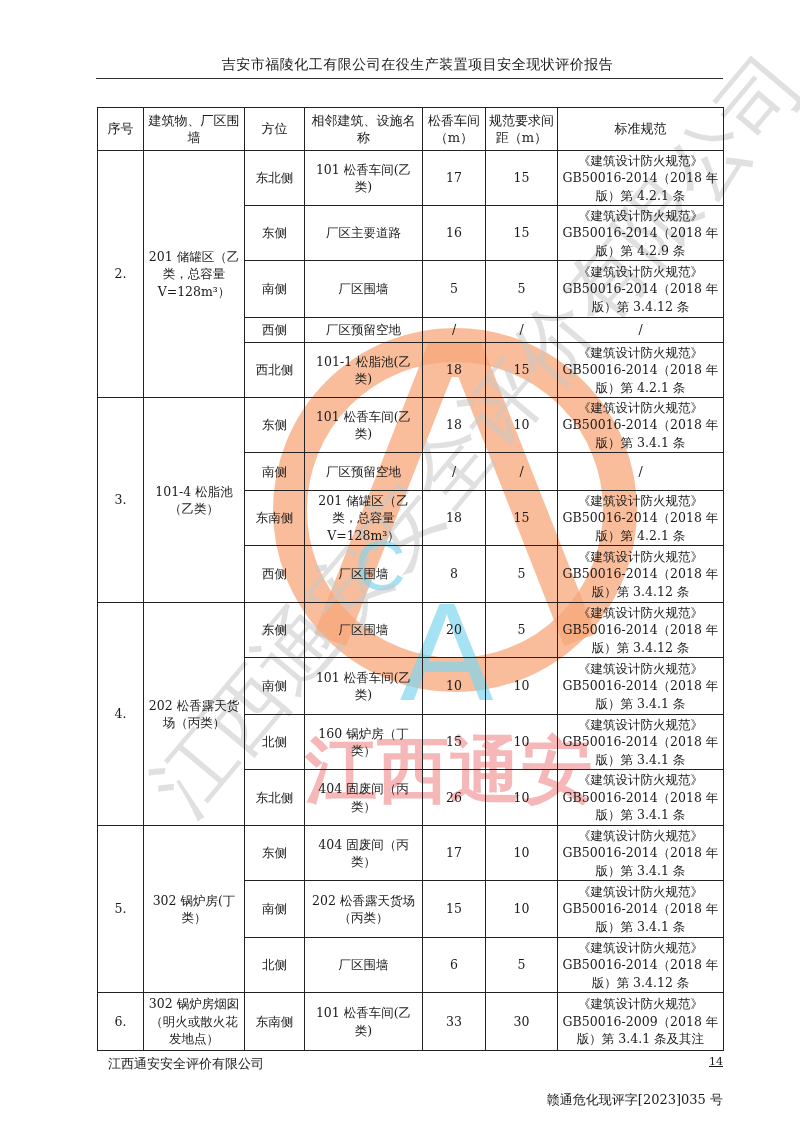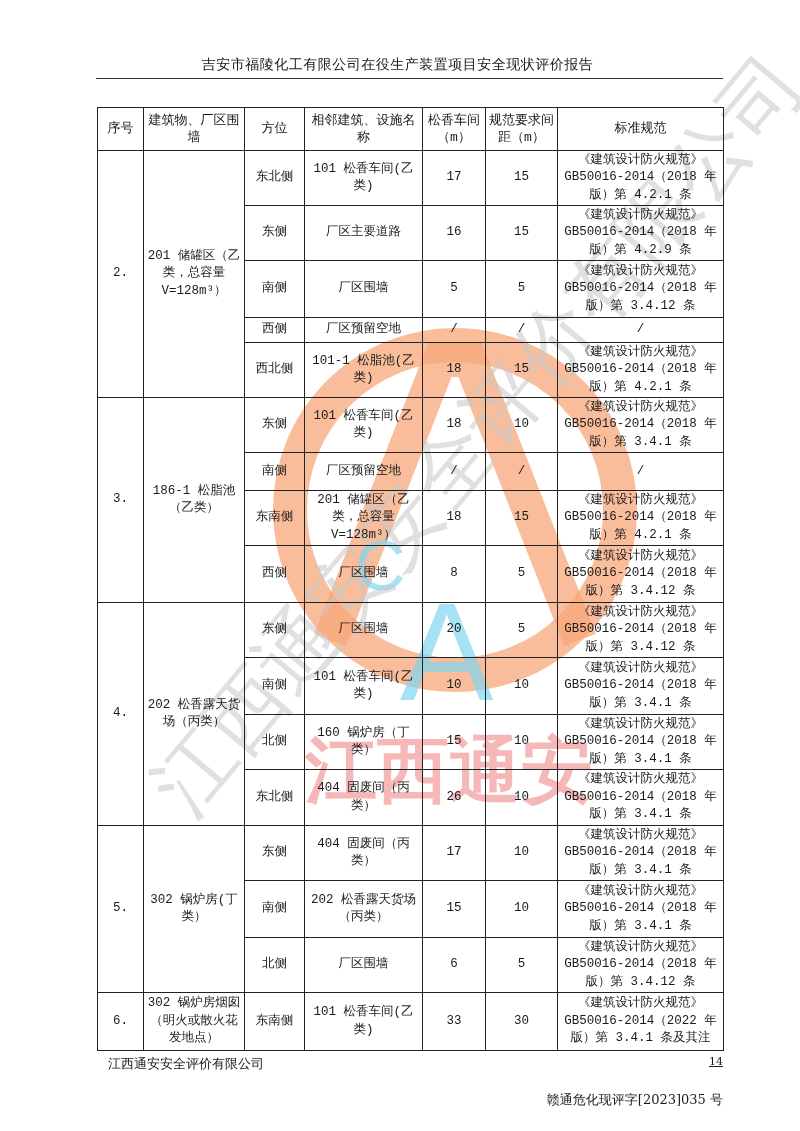--- a/index.html
+++ b/index.html
@@ -1,23 +1,23 @@
 <!DOCTYPE html>
 <html><head>
 <meta charset="utf-8">
 <style>
   html, body { margin: 0; padding: 0; background: #ffffff; }
   body { width: 800px; height: 1131px; position: relative; overflow: hidden;
          font-family: "DejaVu Serif", "Liberation Serif", serif; color: #1a1a1a; }
-  .page-header { position: absolute; left: 84px; top: 56px; width: 627px; text-align: center;
+  .page-header { position: absolute; left: 104px; top: 56px; width: 627px; text-align: center;
                  font-size: 14px; letter-spacing: 0.5px; }
   .header-rule { position: absolute; left: 96px; top: 78px; width: 627px; height: 0;
                  border-top: 1.3px solid #333; }
   table.spec { position: absolute; left: 97px; top: 107px; border-collapse: collapse;
-               table-layout: fixed; width: 626px; font-size: 12.5px; line-height: 17.5px; font-family: Liberation Mono, monospace; }
+               table-layout: fixed; width: 626px; font-size: 12.5px; line-height: 17.5px; }
   table.spec th, table.spec td { border: 1px solid #222; text-align: center; vertical-align: middle;
                padding: 0 3px; font-weight: normal; }
   table.spec th { height: 42px; font-size: 13px; }
   .col-seq { width: 46px; } .col-name { width: 101px; } .col-dir { width: 60px; }
   .col-adj { width: 118px; } .col-act { width: 63px; } .col-req { width: 72px; } .col-std { width: 166px; }
   td.name { text-align: left; padding-left: 8px; }
   td.name span { display: inline-block; text-align: center; }
   .page-footer { position: absolute; top: 1055px; left: 96px; width: 627px; font-size: 13px; }
   .footer-left { position: absolute; left: 12px; }
   .footer-center { position: absolute; left: 0; width: 100%; text-align: right; font-size: 11px; text-decoration: underline; }
@@ -97,21 +97,21 @@
     <tr style="height:55px">
       <td>西北侧</td>
       <td>101-1 松脂池(乙类)</td>
       <td>18</td>
       <td>15</td>
       <td>《建筑设计防火规范》GB50016-2014（2018 年版）第 4.2.1 条</td>
     </tr>
 
     <tr style="height:55px">
       <td rowspan="4">3.</td>
-      <td rowspan="4">186-1 松脂池（乙类）</td>
+      <td rowspan="4">101-4 松脂池（乙类）</td>
       <td>东侧</td>
       <td>101 松香车间(乙类)</td>
       <td>18</td>
       <td>10</td>
       <td>《建筑设计防火规范》GB50016-2014（2018 年版）第 3.4.1 条</td>
     </tr>
     <tr style="height:38px">
       <td>南侧</td>
       <td>厂区预留空地</td>
       <td>/</td>
@@ -188,21 +188,21 @@
       <td>《建筑设计防火规范》GB50016-2014（2018 年版）第 3.4.12 条</td>
     </tr>
 
     <tr style="height:58px">
       <td>6.</td>
       <td>302 锅炉房烟囱（明火或散火花发地点）</td>
       <td>东南侧</td>
       <td>101 松香车间(乙类)</td>
       <td>33</td>
       <td>30</td>
-      <td>《建筑设计防火规范》GB50016-2014（2022 年版）第 3.4.1 条及其注</td>
+      <td>《建筑设计防火规范》GB50016-2009（2018 年版）第 3.4.1 条及其注</td>
     </tr>
   </tbody>
 </table>
 
 <div class="page-footer">
   <span class="footer-left">江西通安安全评价有限公司</span>
   <span class="footer-center">14</span>
   <span class="footer-right">赣通危化现评字[2023]035 号</span>
 </div>
 

